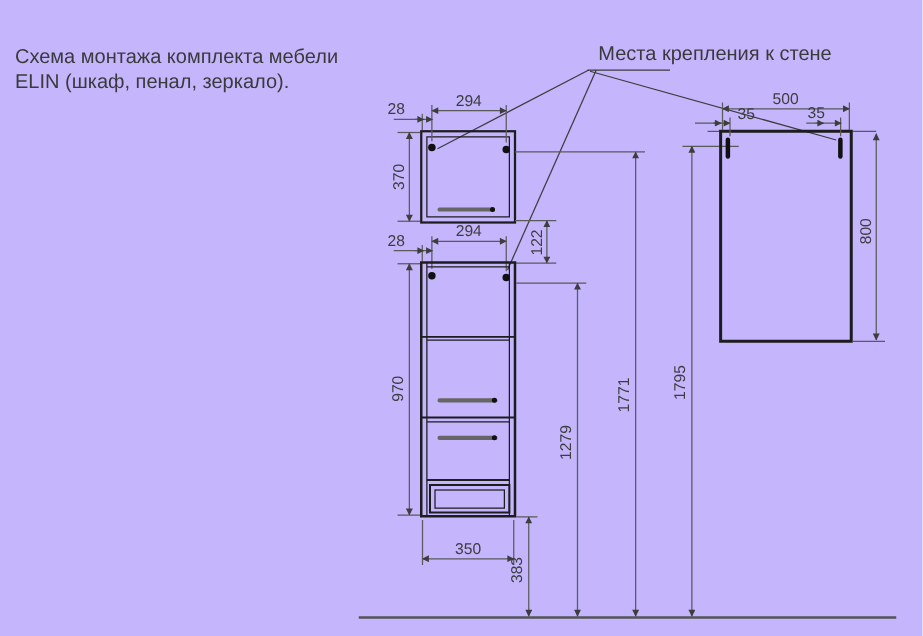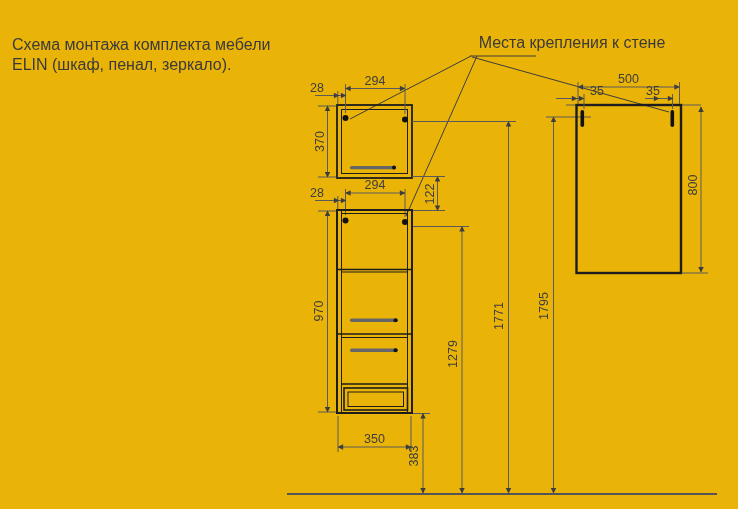--- a/index.html
+++ b/index.html
@@ -1,16 +1,16 @@
 <!DOCTYPE html>
 <html><head>
 <meta charset="utf-8">
 <style>
   html,body{margin:0;padding:0;background:#ffffff;}
-  #stage{position:relative;width:738px;height:509px;background:#eab308;overflow:hidden;
+  #stage{position:relative;width:738px;height:509px;background:#c4b5fd;overflow:hidden;
          font-family:"Liberation Sans",sans-serif;}
   svg{position:absolute;left:0;top:0;}
   .out{stroke:#1d1d1d;fill:none;}
   .dim{stroke:#5a5a5a;stroke-width:1;fill:none;}
   .leader{stroke:#3d3d3d;stroke-width:1;fill:none;}
   .dimtxt{font-family:"Liberation Sans",sans-serif;font-size:12.5px;fill:#3d3d3d;}
   .ttl{font-family:"Liberation Sans",sans-serif;font-size:16px;fill:#3a3a3a;}
   .handle{fill:#666;}
   .pin{fill:#111;}
 </style>

